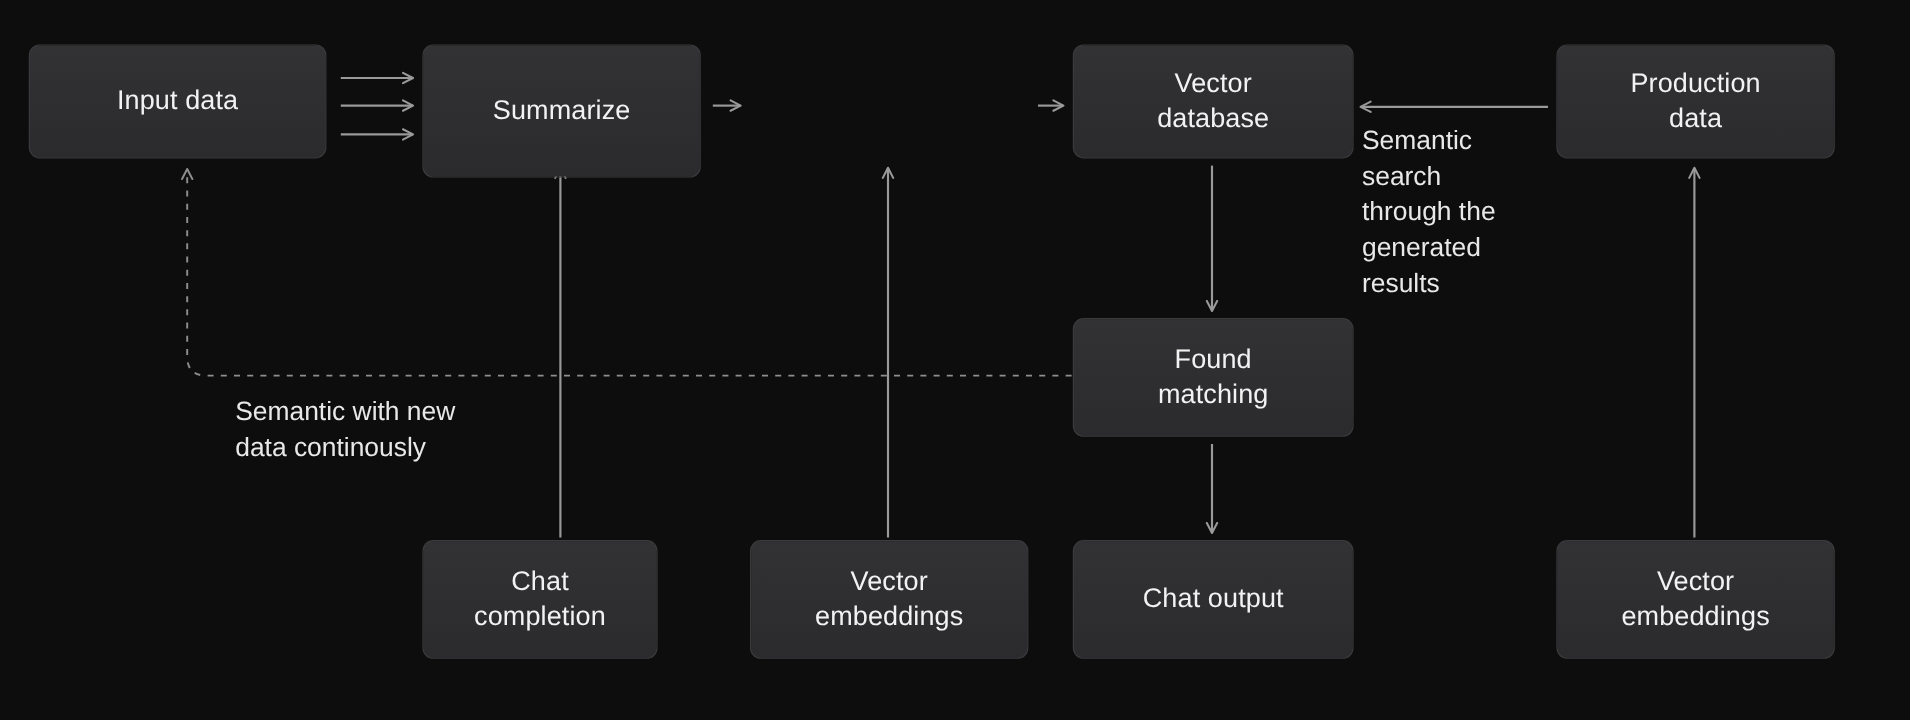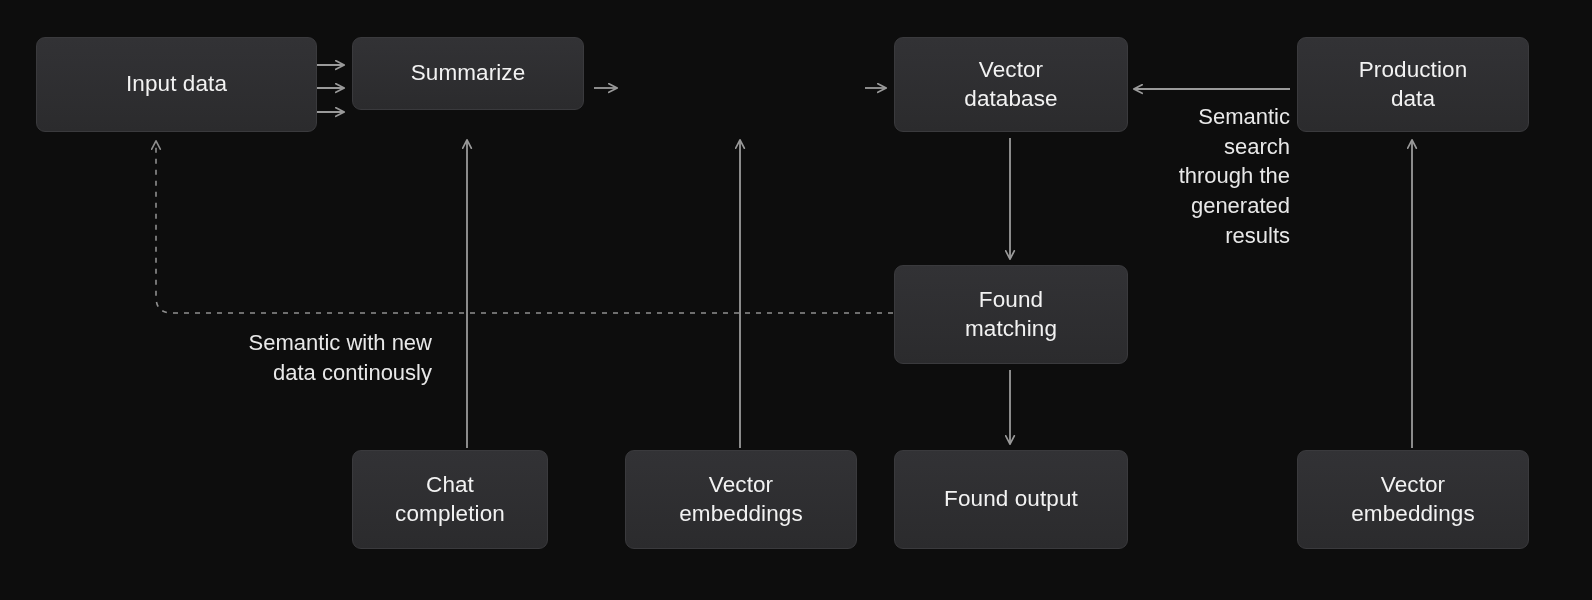--- a/index.html
+++ b/index.html
@@ -38,21 +38,21 @@
     letter-spacing: 0.1px;
     font-weight: 400;
     white-space: pre-line;
     z-index: 2;
   }
   .edge-label {
     position: absolute;
     color: #e8e8e8;
     font-size: 22px;
     line-height: 1.35;
-    text-align: right;
+    text-align: left;
     white-space: pre-line;
     z-index: 3;
   }
 </style>
 </head>
 <body>
 
 <div id="canvas">
 
   <svg id="edges" viewBox="0 0 1592 600" width="1592" height="600">
@@ -84,41 +84,41 @@
       <line x1="467" y1="448" x2="467" y2="140" marker-end="url(#ah)"></line>
 
       <line x1="740" y1="448" x2="740" y2="140" marker-end="url(#ah)"></line>
 
       <line x1="1412" y1="448" x2="1412" y2="140" marker-end="url(#ah)"></line>
     </g>
 
     <path d="M 893,313 L 172,313 Q 156,313 156,297 L 156,141" fill="none" stroke="#8e8e8e" stroke-width="1.6" stroke-dasharray="5 6" marker-end="url(#ah-d)"></path>
   </svg>
 
-  <div class="node" style="left:36px;  top:37px;  width:281px; height:95px;">Input data</div>
+  <div class="node" style="left:24px;  top:37px;  width:248px; height:95px;">Input data</div>
 
-  <div class="node" style="left:352px; top:37px;  width:232px; height:73px;">Summarize</div>
+  <div class="node" style="left:352px; top:37px;  width:232px; height:111px;">Summarize</div>
 
 
   <div class="node" style="left:894px; top:37px;  width:234px; height:95px;">Vector
 database</div>
 
   <div class="node" style="left:894px; top:265px; width:234px; height:99px;">Found
 matching</div>
 
   <div class="node" style="left:1297px; top:37px; width:232px; height:95px;">Production
 data</div>
 
   <div class="node" style="left:352px; top:450px; width:196px; height:99px;">Chat
 completion</div>
 
   <div class="node" style="left:625px; top:450px; width:232px; height:99px;">Vector
 embeddings</div>
 
-  <div class="node" style="left:894px; top:450px; width:234px; height:99px;">Found output</div>
+  <div class="node" style="left:894px; top:450px; width:234px; height:99px;">Chat output</div>
 
   <div class="node" style="left:1297px; top:450px; width:232px; height:99px;">Vector
 embeddings</div>
 
   <div class="edge-label" style="left:1135px; top:102px; width:155px;">Semantic
 search
 through the
 generated
 results</div>
 

